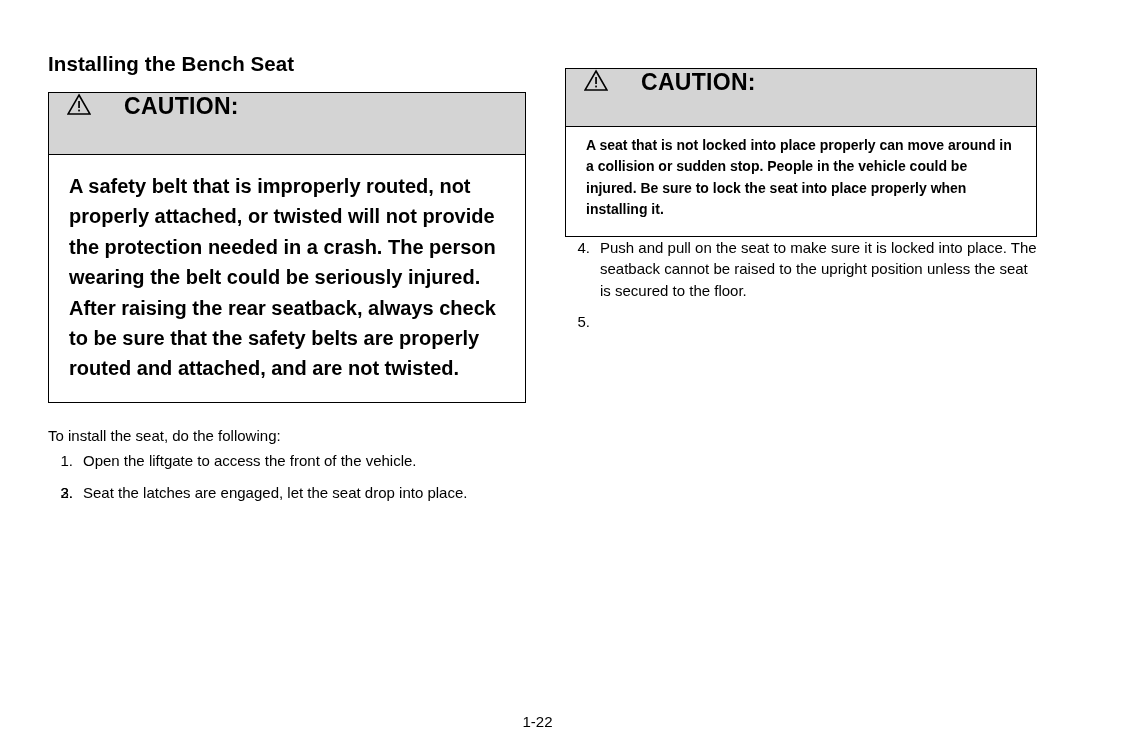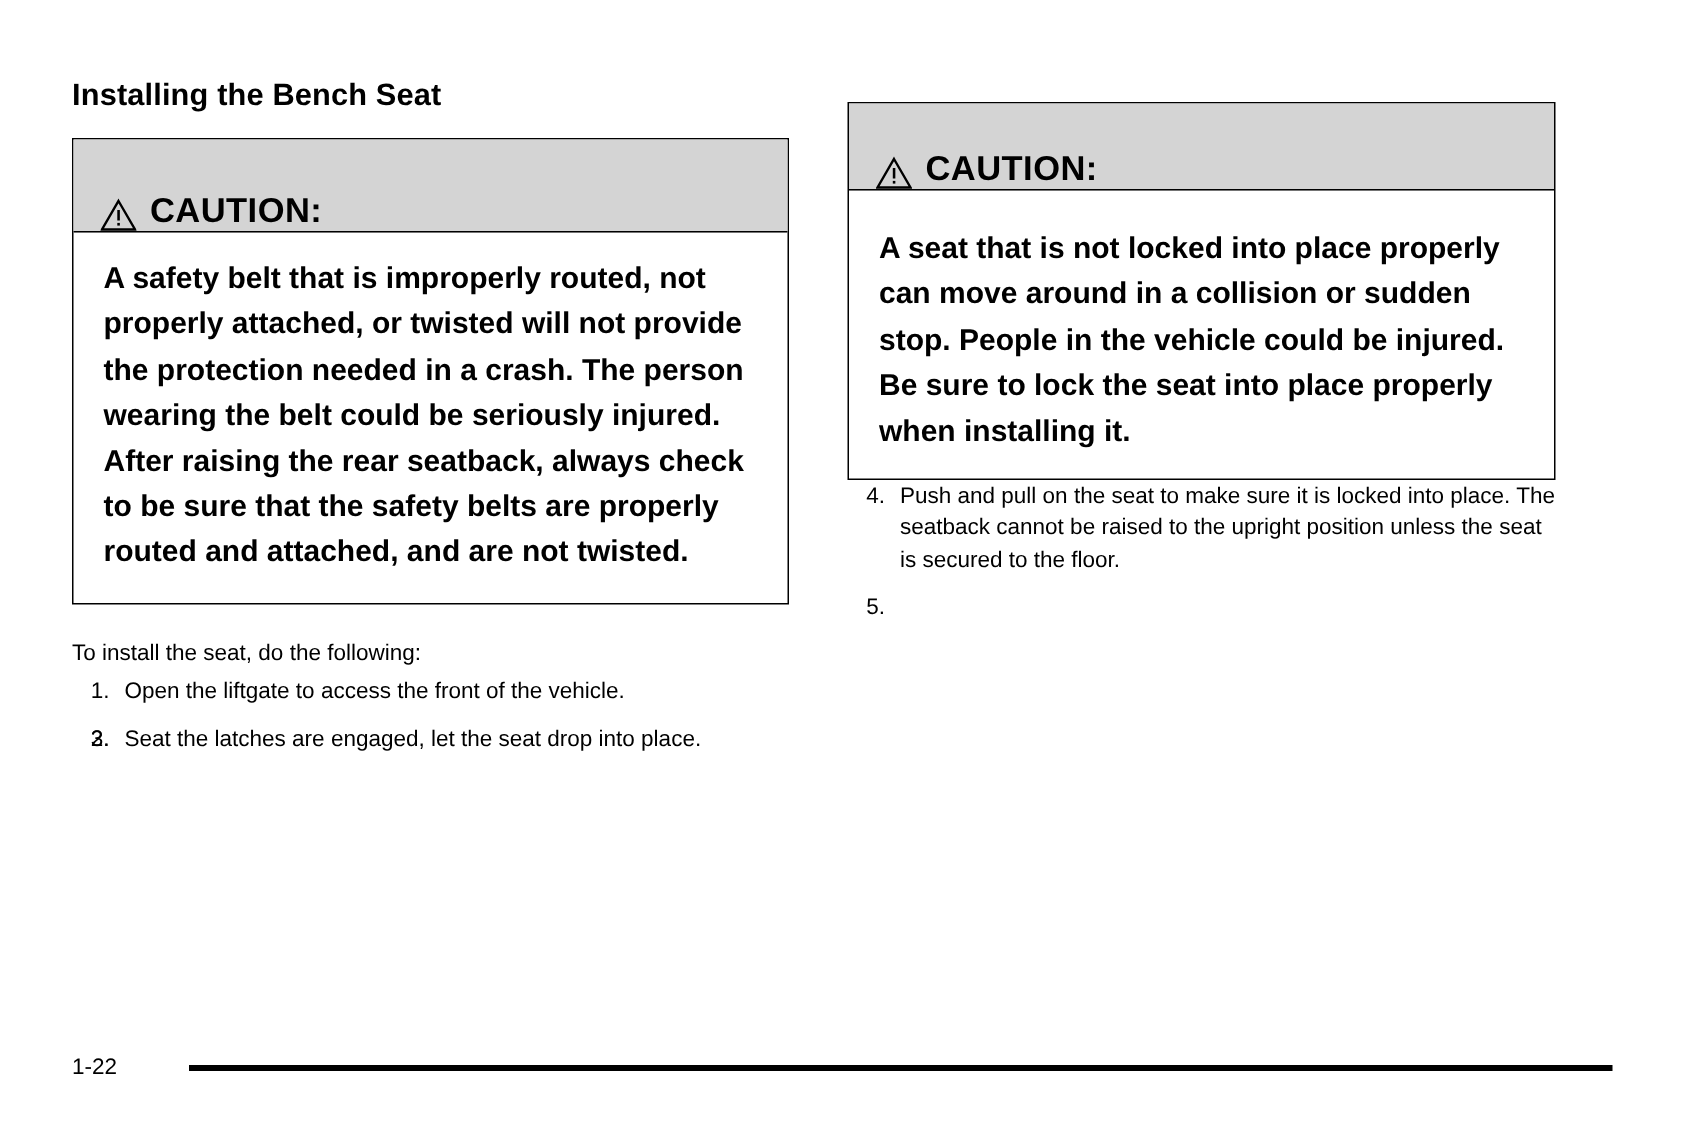--- a/index.html
+++ b/index.html
@@ -47,22 +47,23 @@
   
   .caution-box {
     border: 1px solid #000;
     background: #ffffff;
     box-sizing: border-box;
   }
   .caution-header {
     background: #d4d4d4;
     border-bottom: 1px solid #000;
     display: flex;
-    align-items: flex-end;
+    align-items: flex-start;
     box-sizing: border-box;
+    gap: 24px;
   }
   .caution-header.left-box {
     height: 62px;
     padding: 0 18px;
   }
   .caution-header.right-box {
     height: 58px;
     padding: 0 18px;
   }
   .warn-icon {
@@ -79,22 +80,22 @@
     font-weight: bold;
     letter-spacing: 0.3px;
   }
   .caution-body {
     padding: 16px 20px 18px 20px;
     font-size: 20px;
     font-weight: bold;
     line-height: 1.52;
   }
   .caution-body.right-body {
-    padding: 24px 20px 16px 20px;
-    font-size: 20px;
+    padding: 8px 20px 16px 20px;
+    font-size: 14px;
     line-height: 1.52;
   }
 
   .intro-text {
     font-size: 15px;
     line-height: 1.45;
     margin-top: 22px;
     margin-bottom: 4px;
   }
 
@@ -120,24 +121,25 @@
   }
 
   .right-steps {
     margin-top: 26px;
   }
 
   
   .footer {
     position: absolute;
     left: 48px;
-    bottom: 30px;
+    bottom: 16px;
     width: 1027px;
     display: flex;
     align-items: center;
+    flex-direction: column;
   }
   .folio {
     font-size: 15px;
     width: 78px;
     flex: 0 0 auto;
   }
   .footer-rule {
     flex: 1 1 auto;
     height: 4px;
     background: #000;

